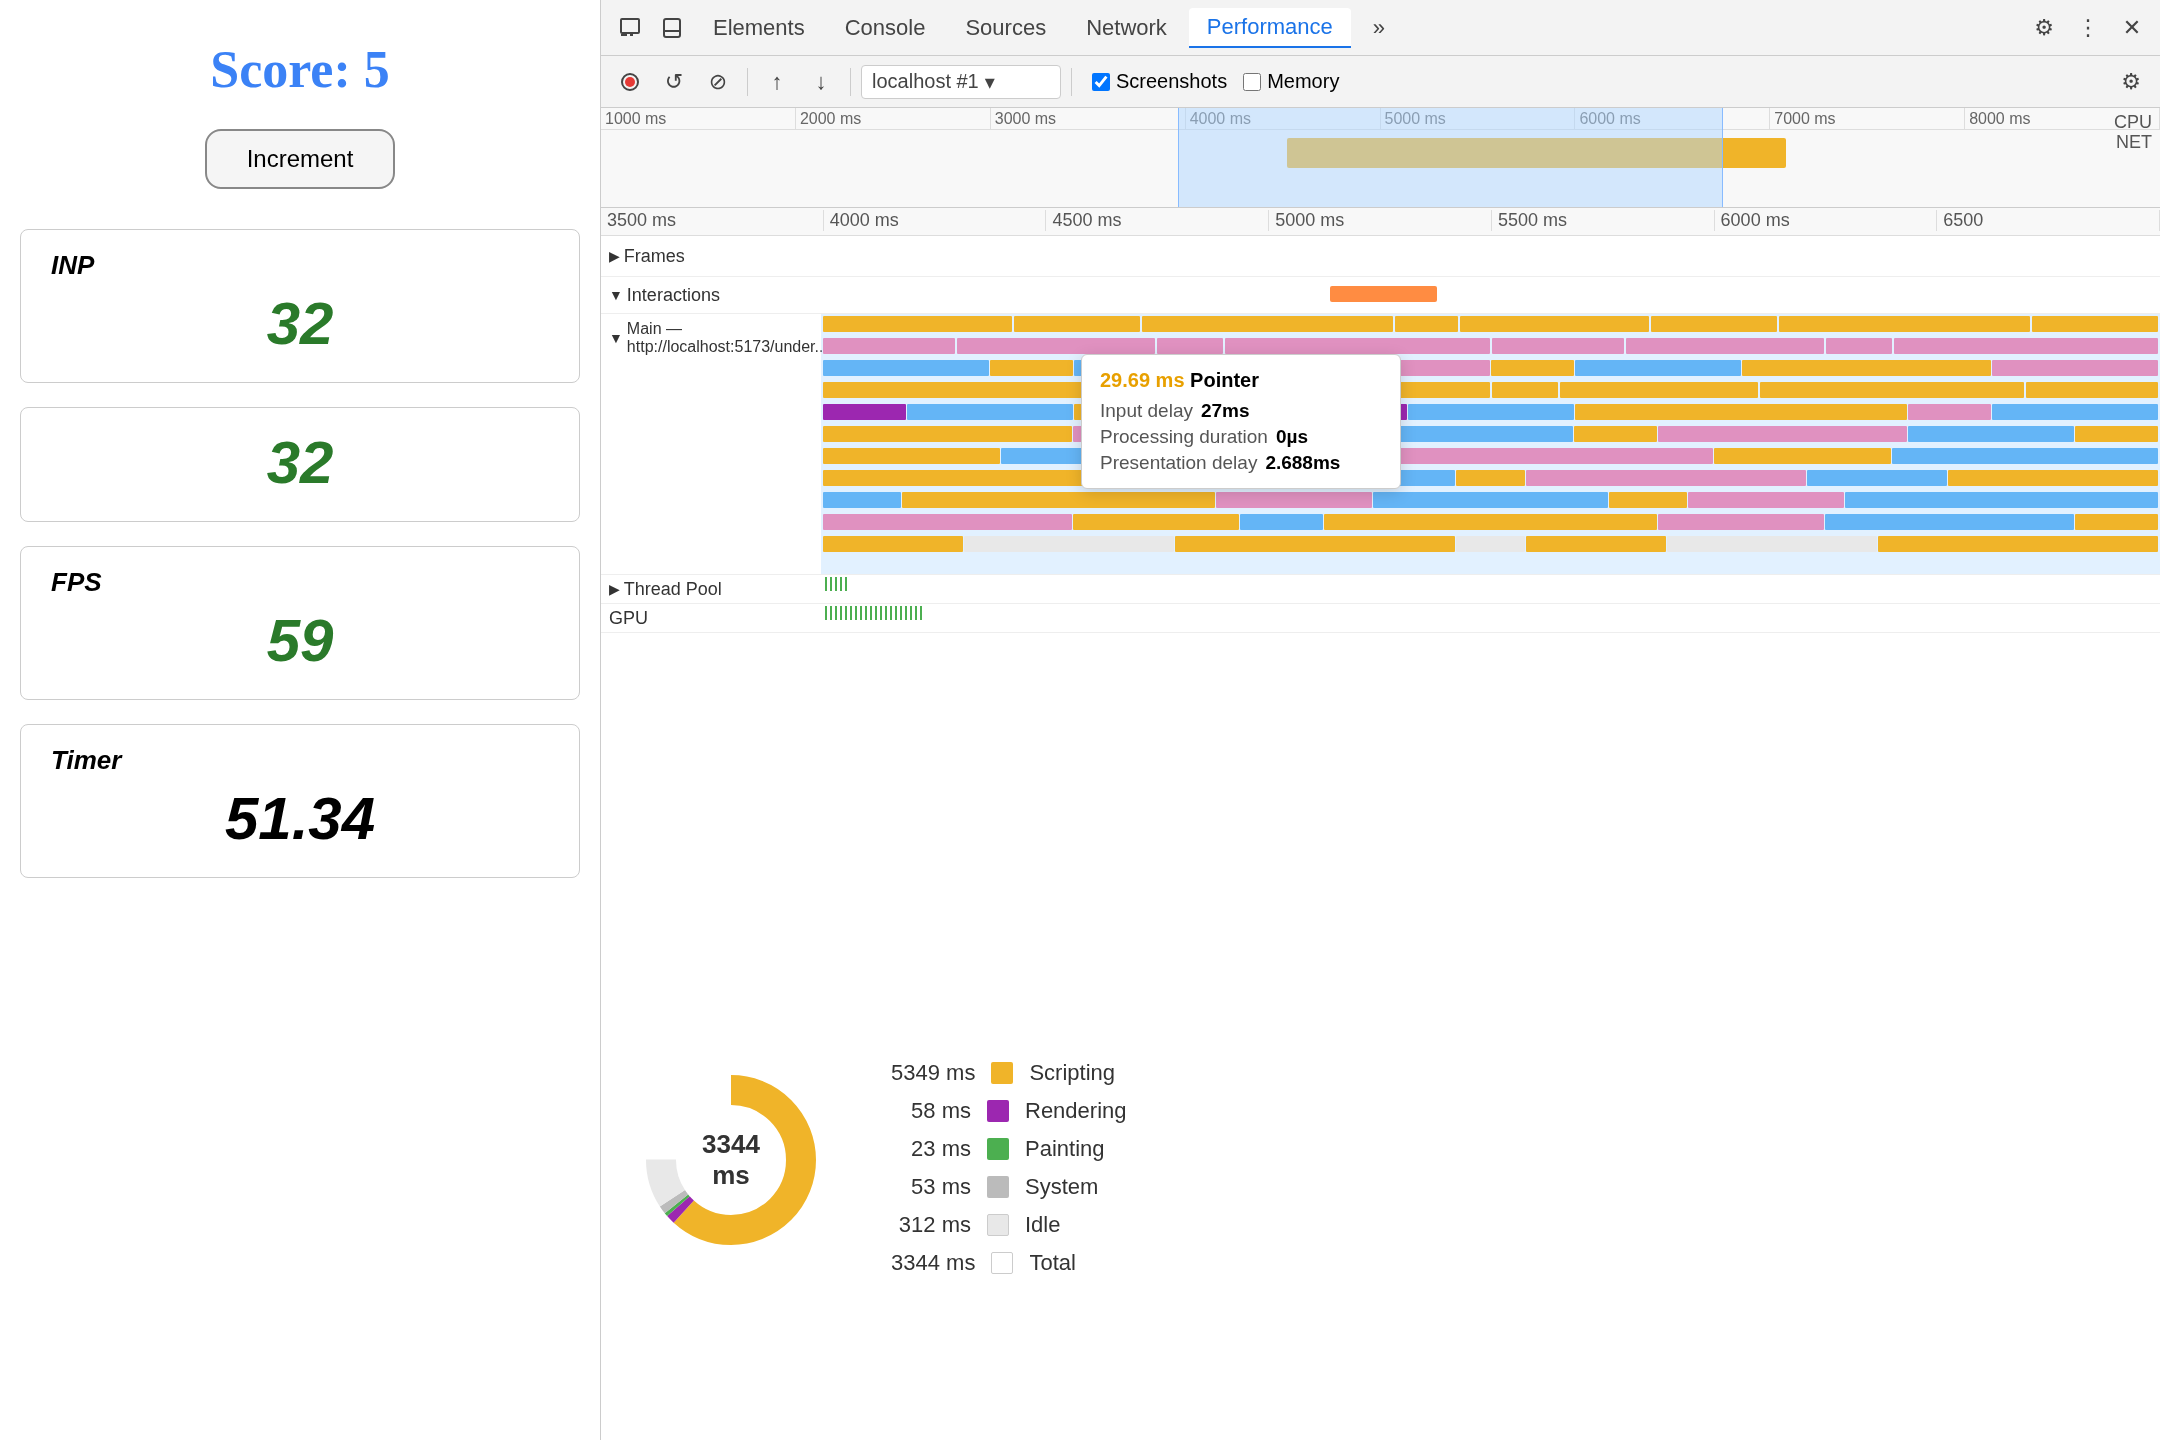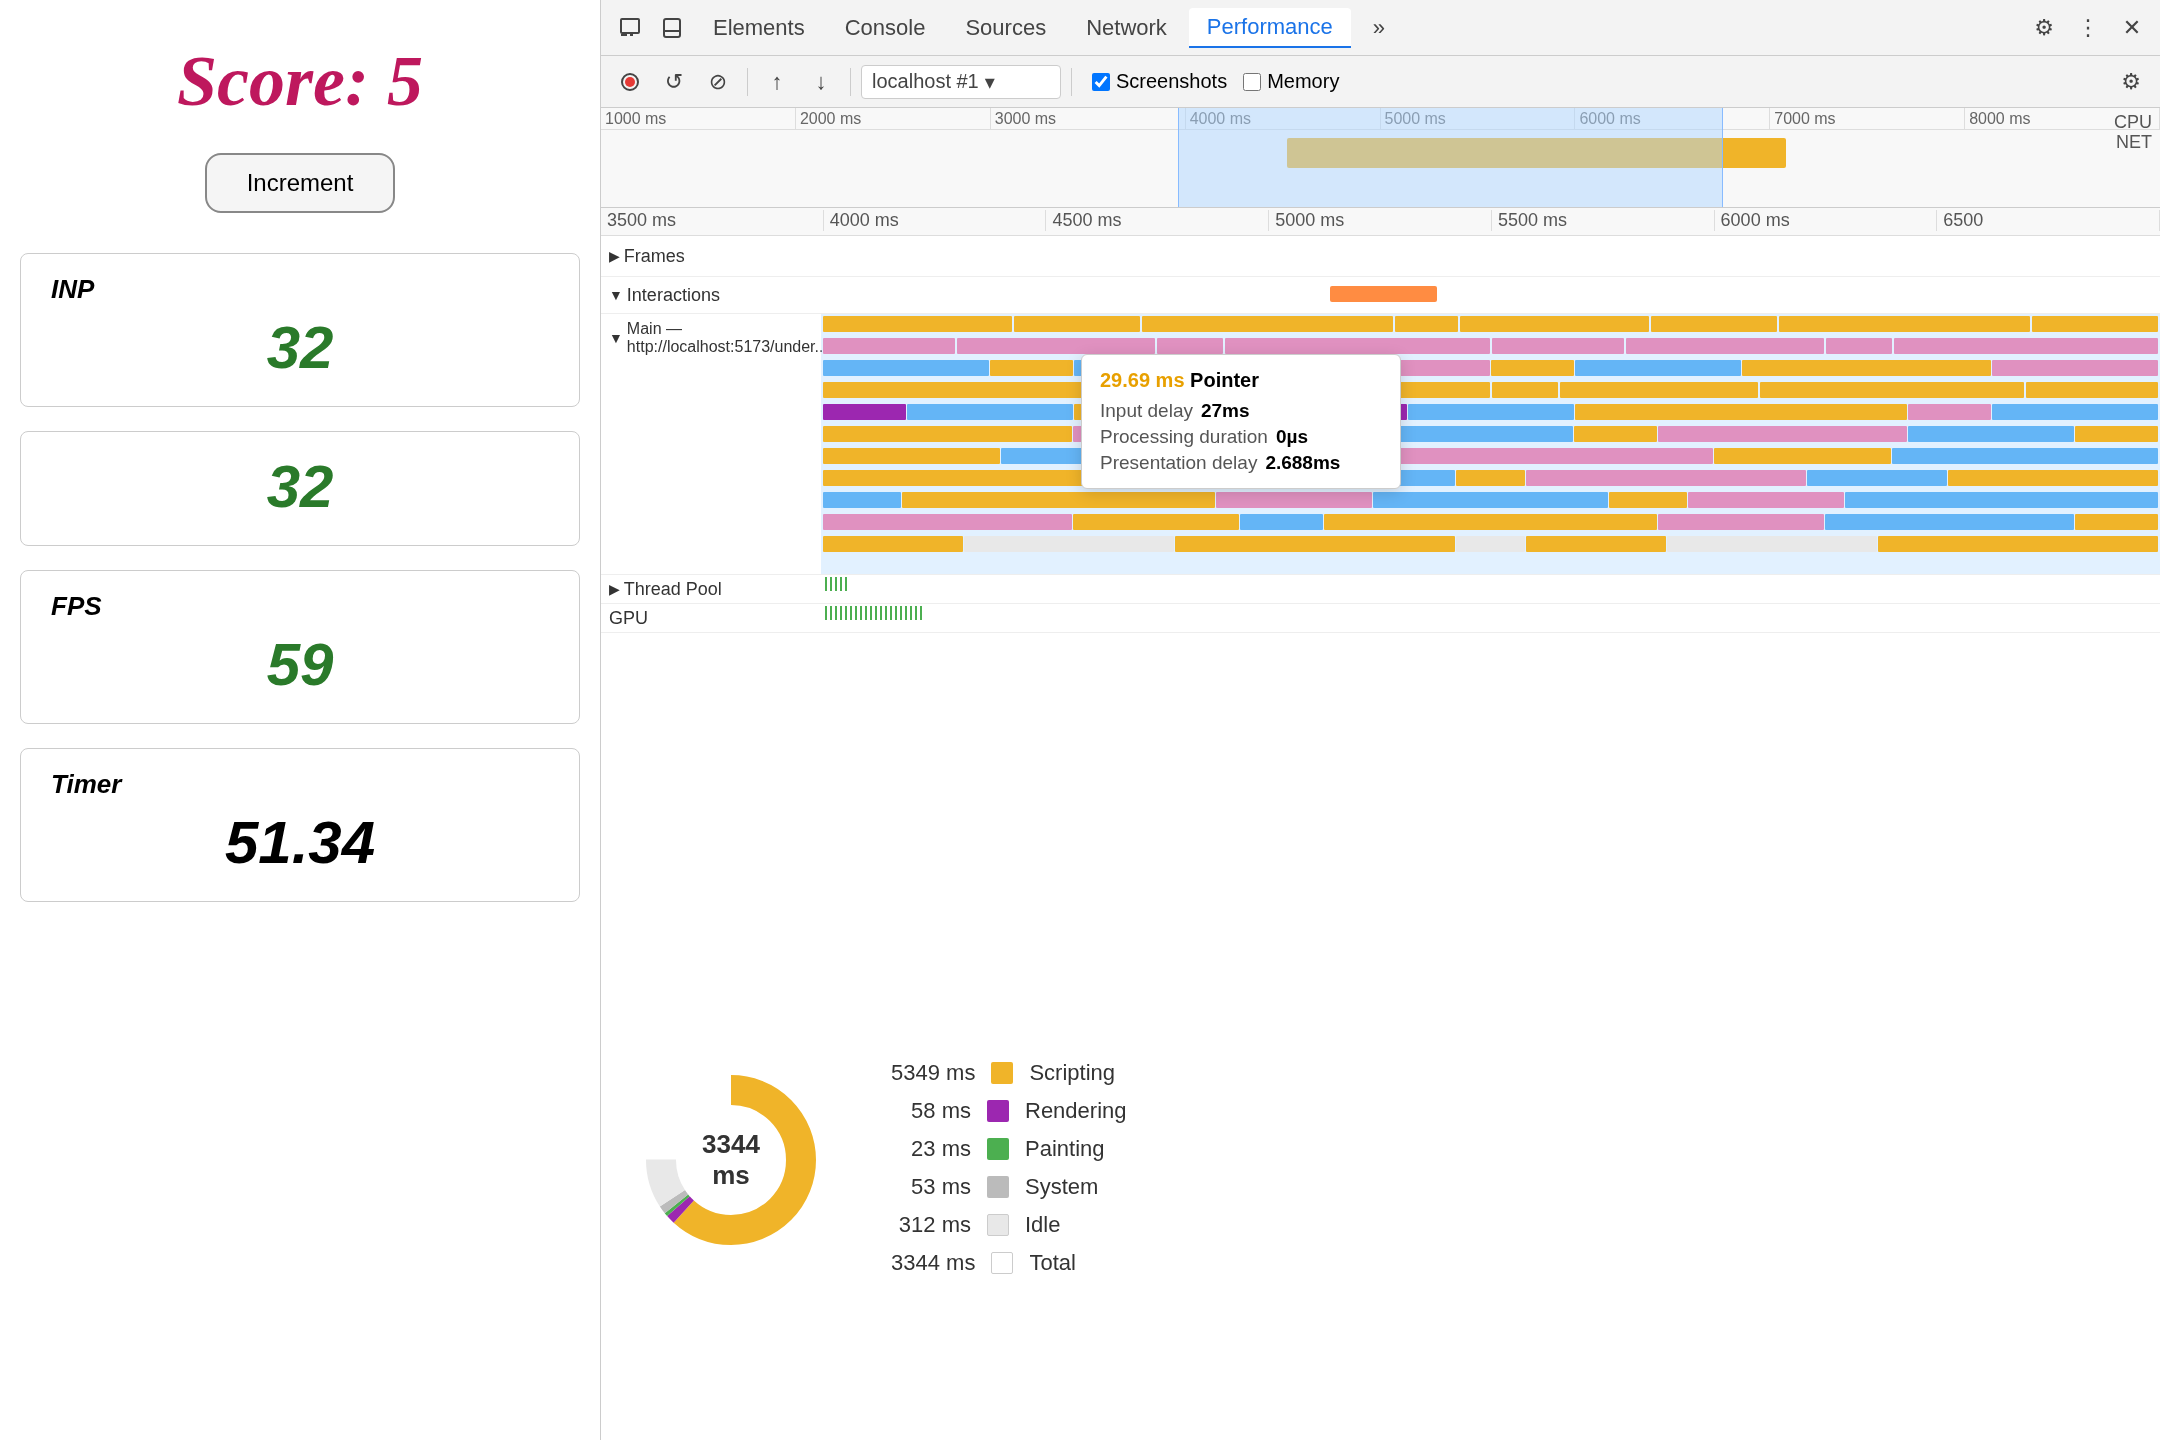--- a/index.html
+++ b/index.html
@@ -9,24 +9,23 @@
     .left-panel {
       width: 600px;
       min-width: 600px;
       background: #fff;
       display: flex;
       flex-direction: column;
       align-items: center;
       padding: 40px 20px;
     }
     .score-title {
-      font-size: 72px;
+      font-size: 52px;
       font-weight: 900;
-      font-style: italic;
-      color: #be185d;
+      color: #3b82f6;
       margin-bottom: 30px;
       font-family: Georgia, serif;
     }
     .increment-btn {
       border: 2px solid #888;
       background: #f5f5f5;
       padding: 14px 40px;
       font-size: 24px;
       cursor: pointer;
       border-radius: 16px;

